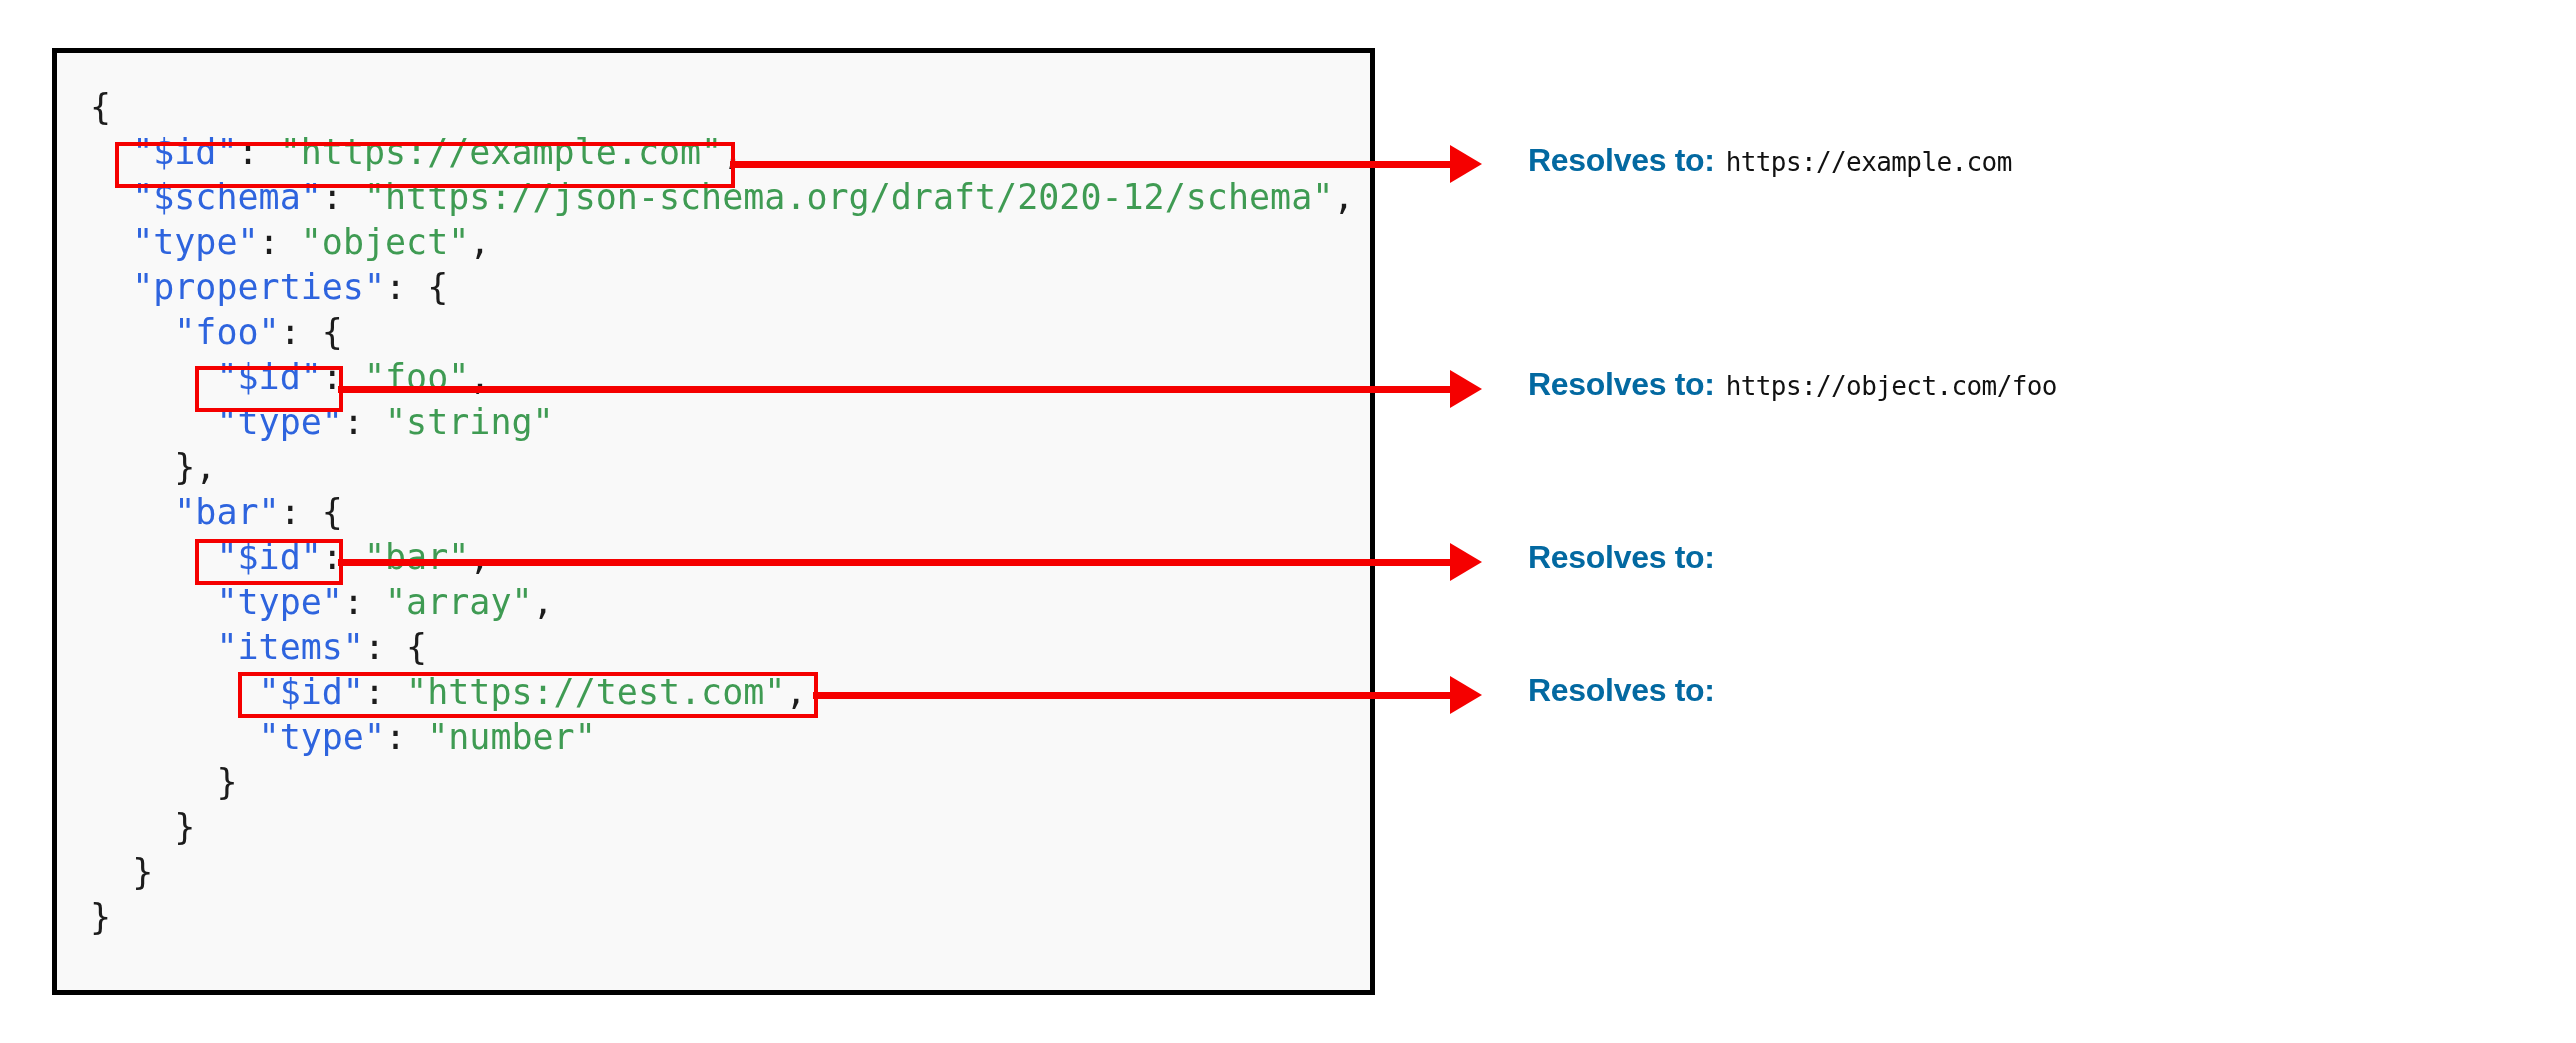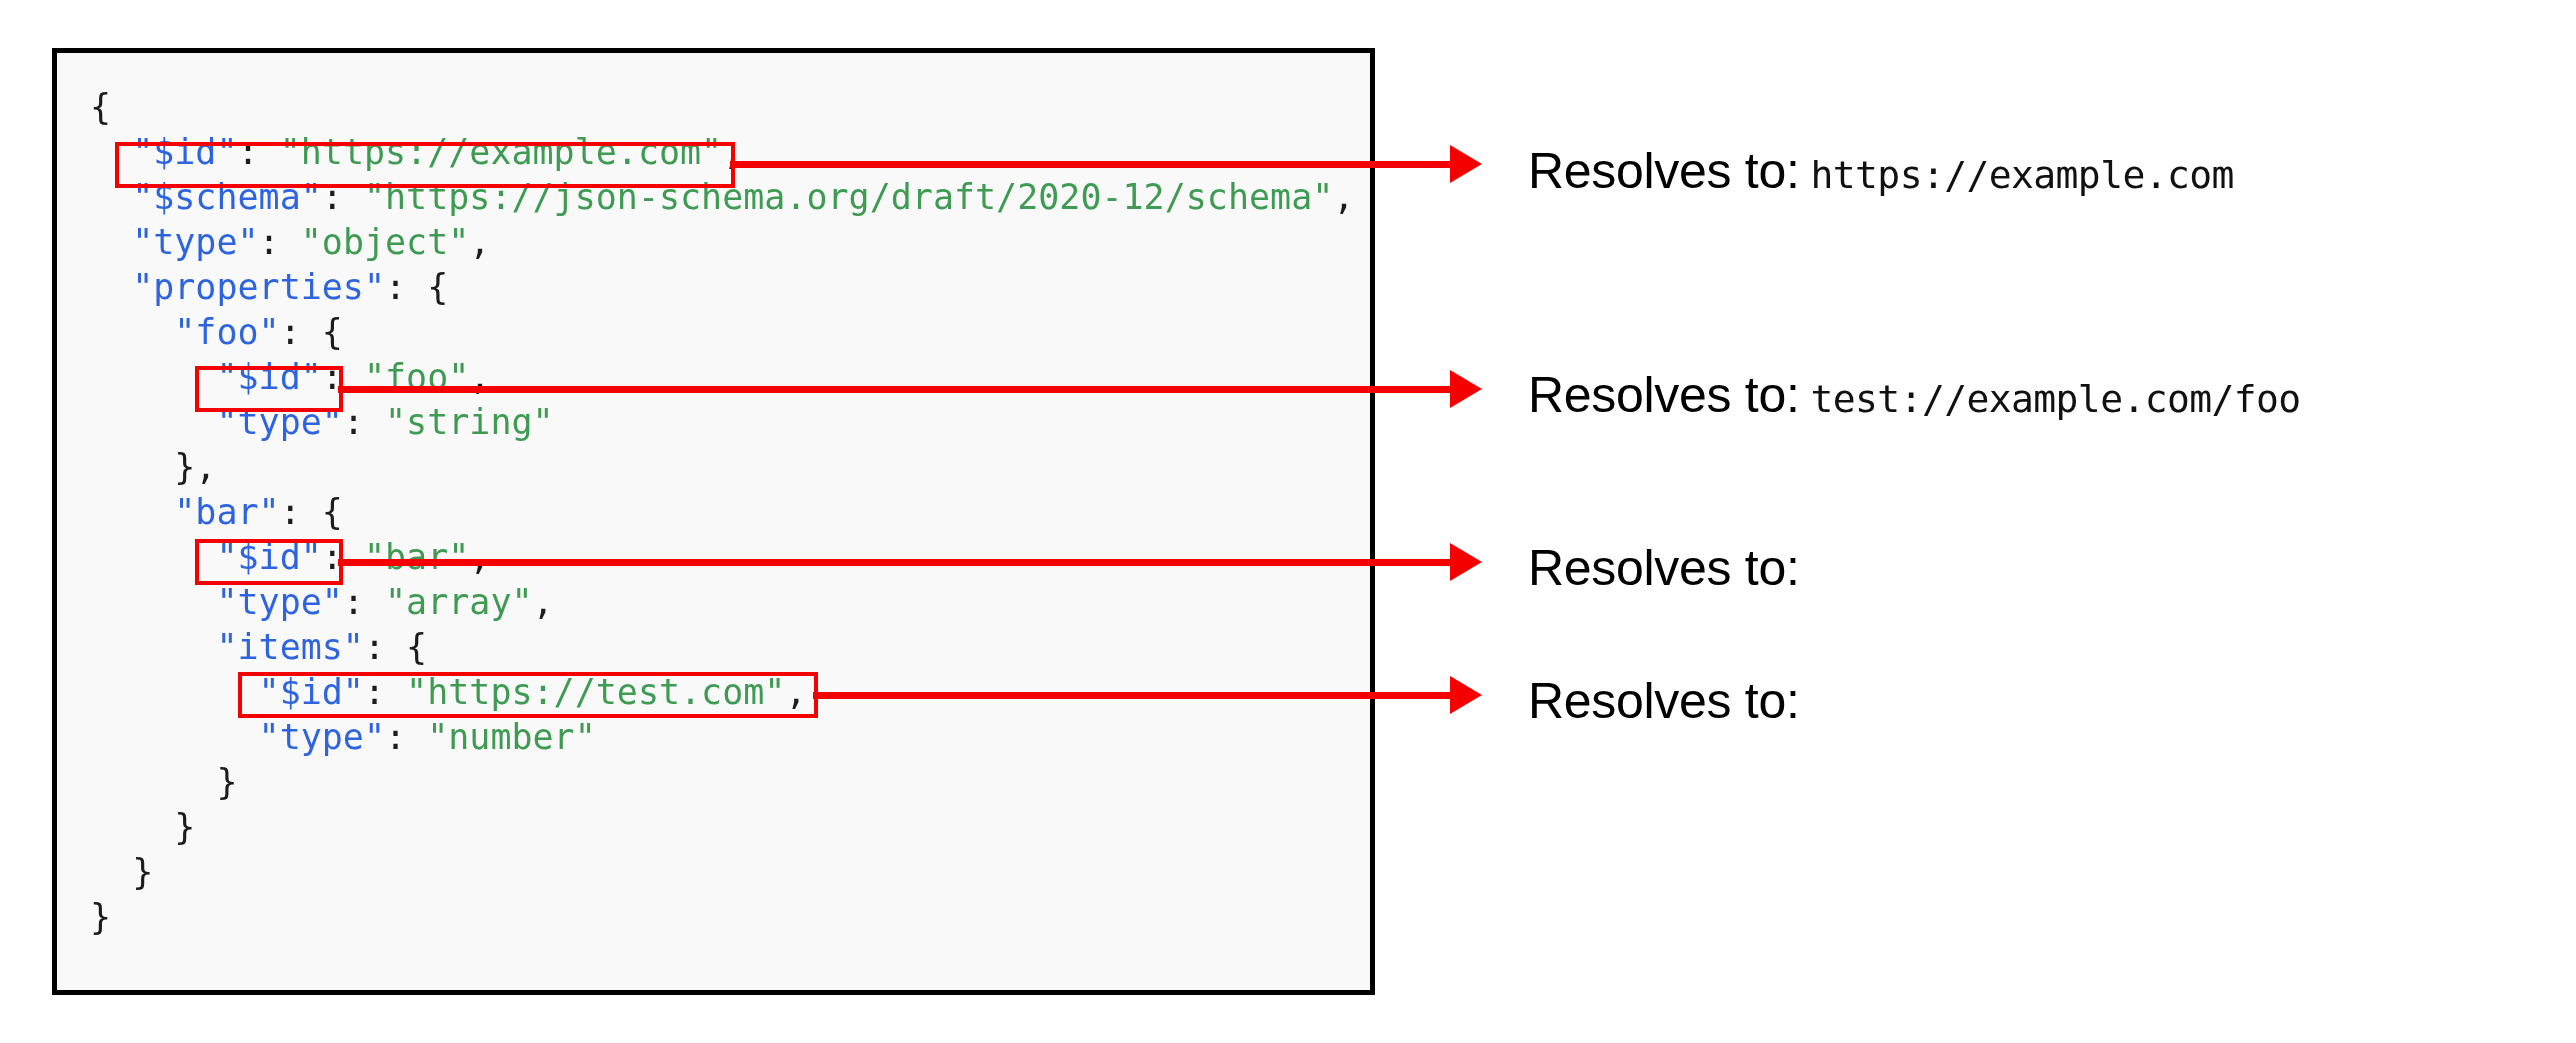--- a/index.html
+++ b/index.html
@@ -86,28 +86,28 @@
   
   .resolve-row {
     position: absolute;
     z-index: 7;
     white-space: nowrap;
     display: flex;
     align-items: baseline;
   }
   .resolve-label {
     font-family: "Liberation Sans", sans-serif;
-    font-weight: normal;
-    font-size: 50px;
-    color: #000000;
+    font-weight: bold;
+    font-size: 32px;
+    color: #0369a1;
     letter-spacing: -0.3px;
   }
   .resolve-url {
     font-family: "DejaVu Sans Mono", "Liberation Mono", monospace;
-    font-size: 38px;
+    font-size: 26px;
     color: #111111;
     margin-left: 11px;
     letter-spacing: -0.6px;
   }
 </style>
 </head>
 <body>
 
 <div id="stage">
 
@@ -132,21 +132,21 @@
   <div class="arrow-line" style="left:813px; top:692px; width:637px;"></div>
   <div class="arrow-head" style="left:1450px; top:676px;"></div>
 
   <div class="resolve-row" style="left:1528px; top:142px;">
     <span class="resolve-label">Resolves to:</span>
     <span class="resolve-url">https://example.com</span>
   </div>
 
   <div class="resolve-row" style="left:1528px; top:366px;">
     <span class="resolve-label">Resolves to:</span>
-    <span class="resolve-url">test://example.com/foo</span>
+    <span class="resolve-url">https://object.com/foo</span>
   </div>
 
   <div class="resolve-row" style="left:1528px; top:539px;">
     <span class="resolve-label">Resolves to:</span>
   </div>
 
   <div class="resolve-row" style="left:1528px; top:672px;">
     <span class="resolve-label">Resolves to:</span>
   </div>
 

